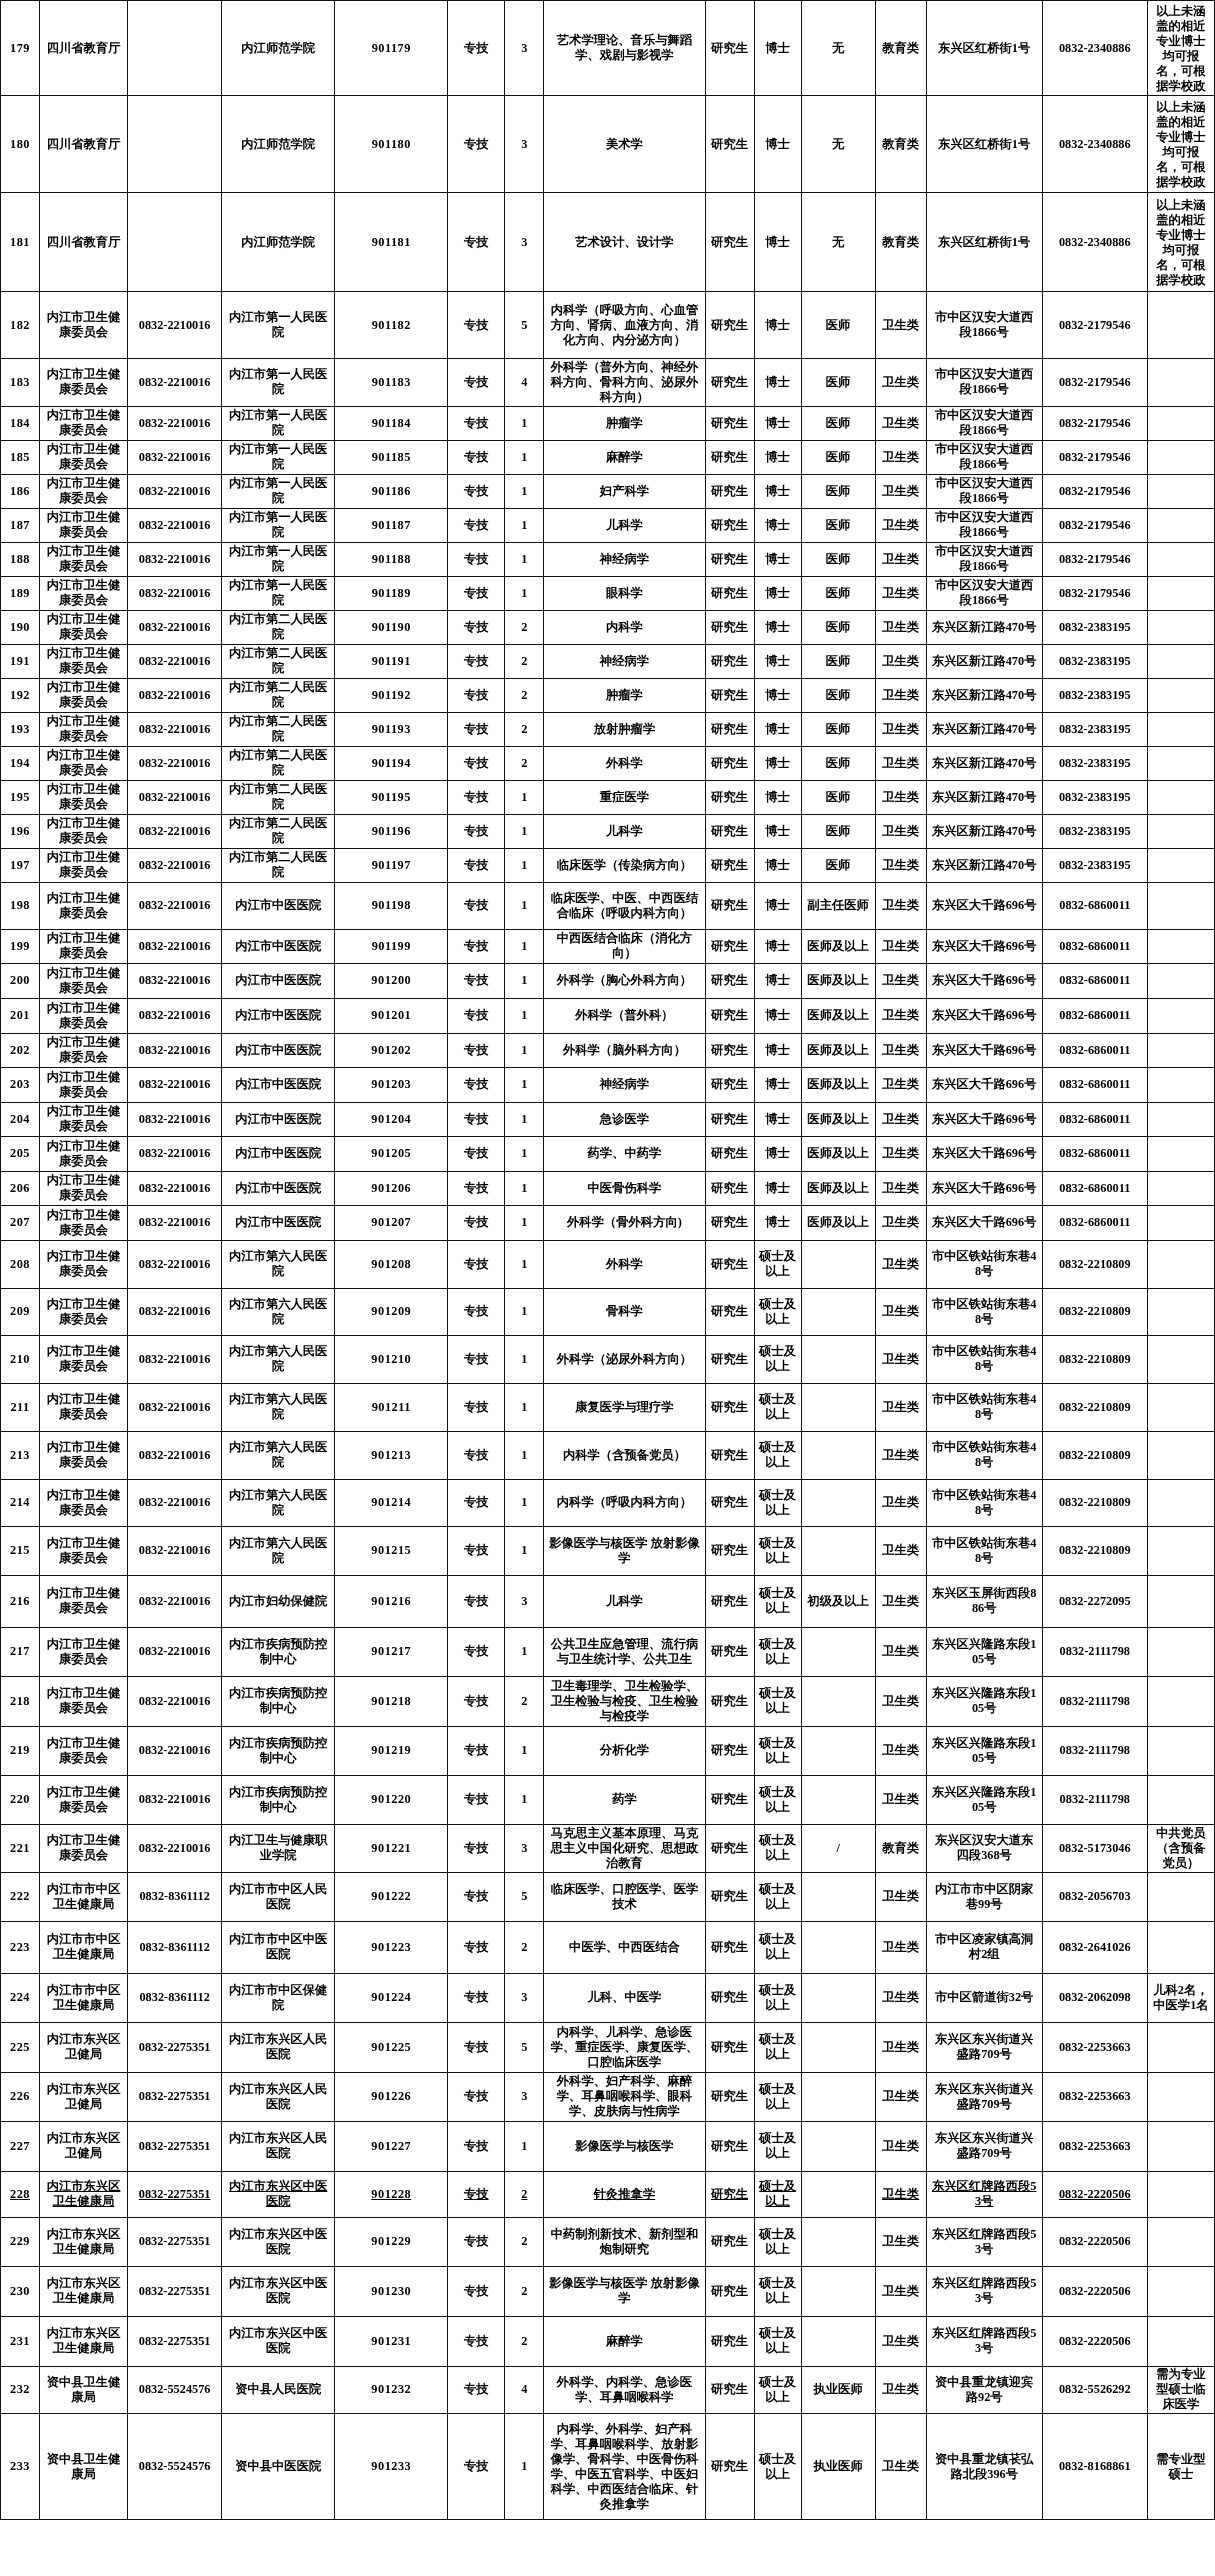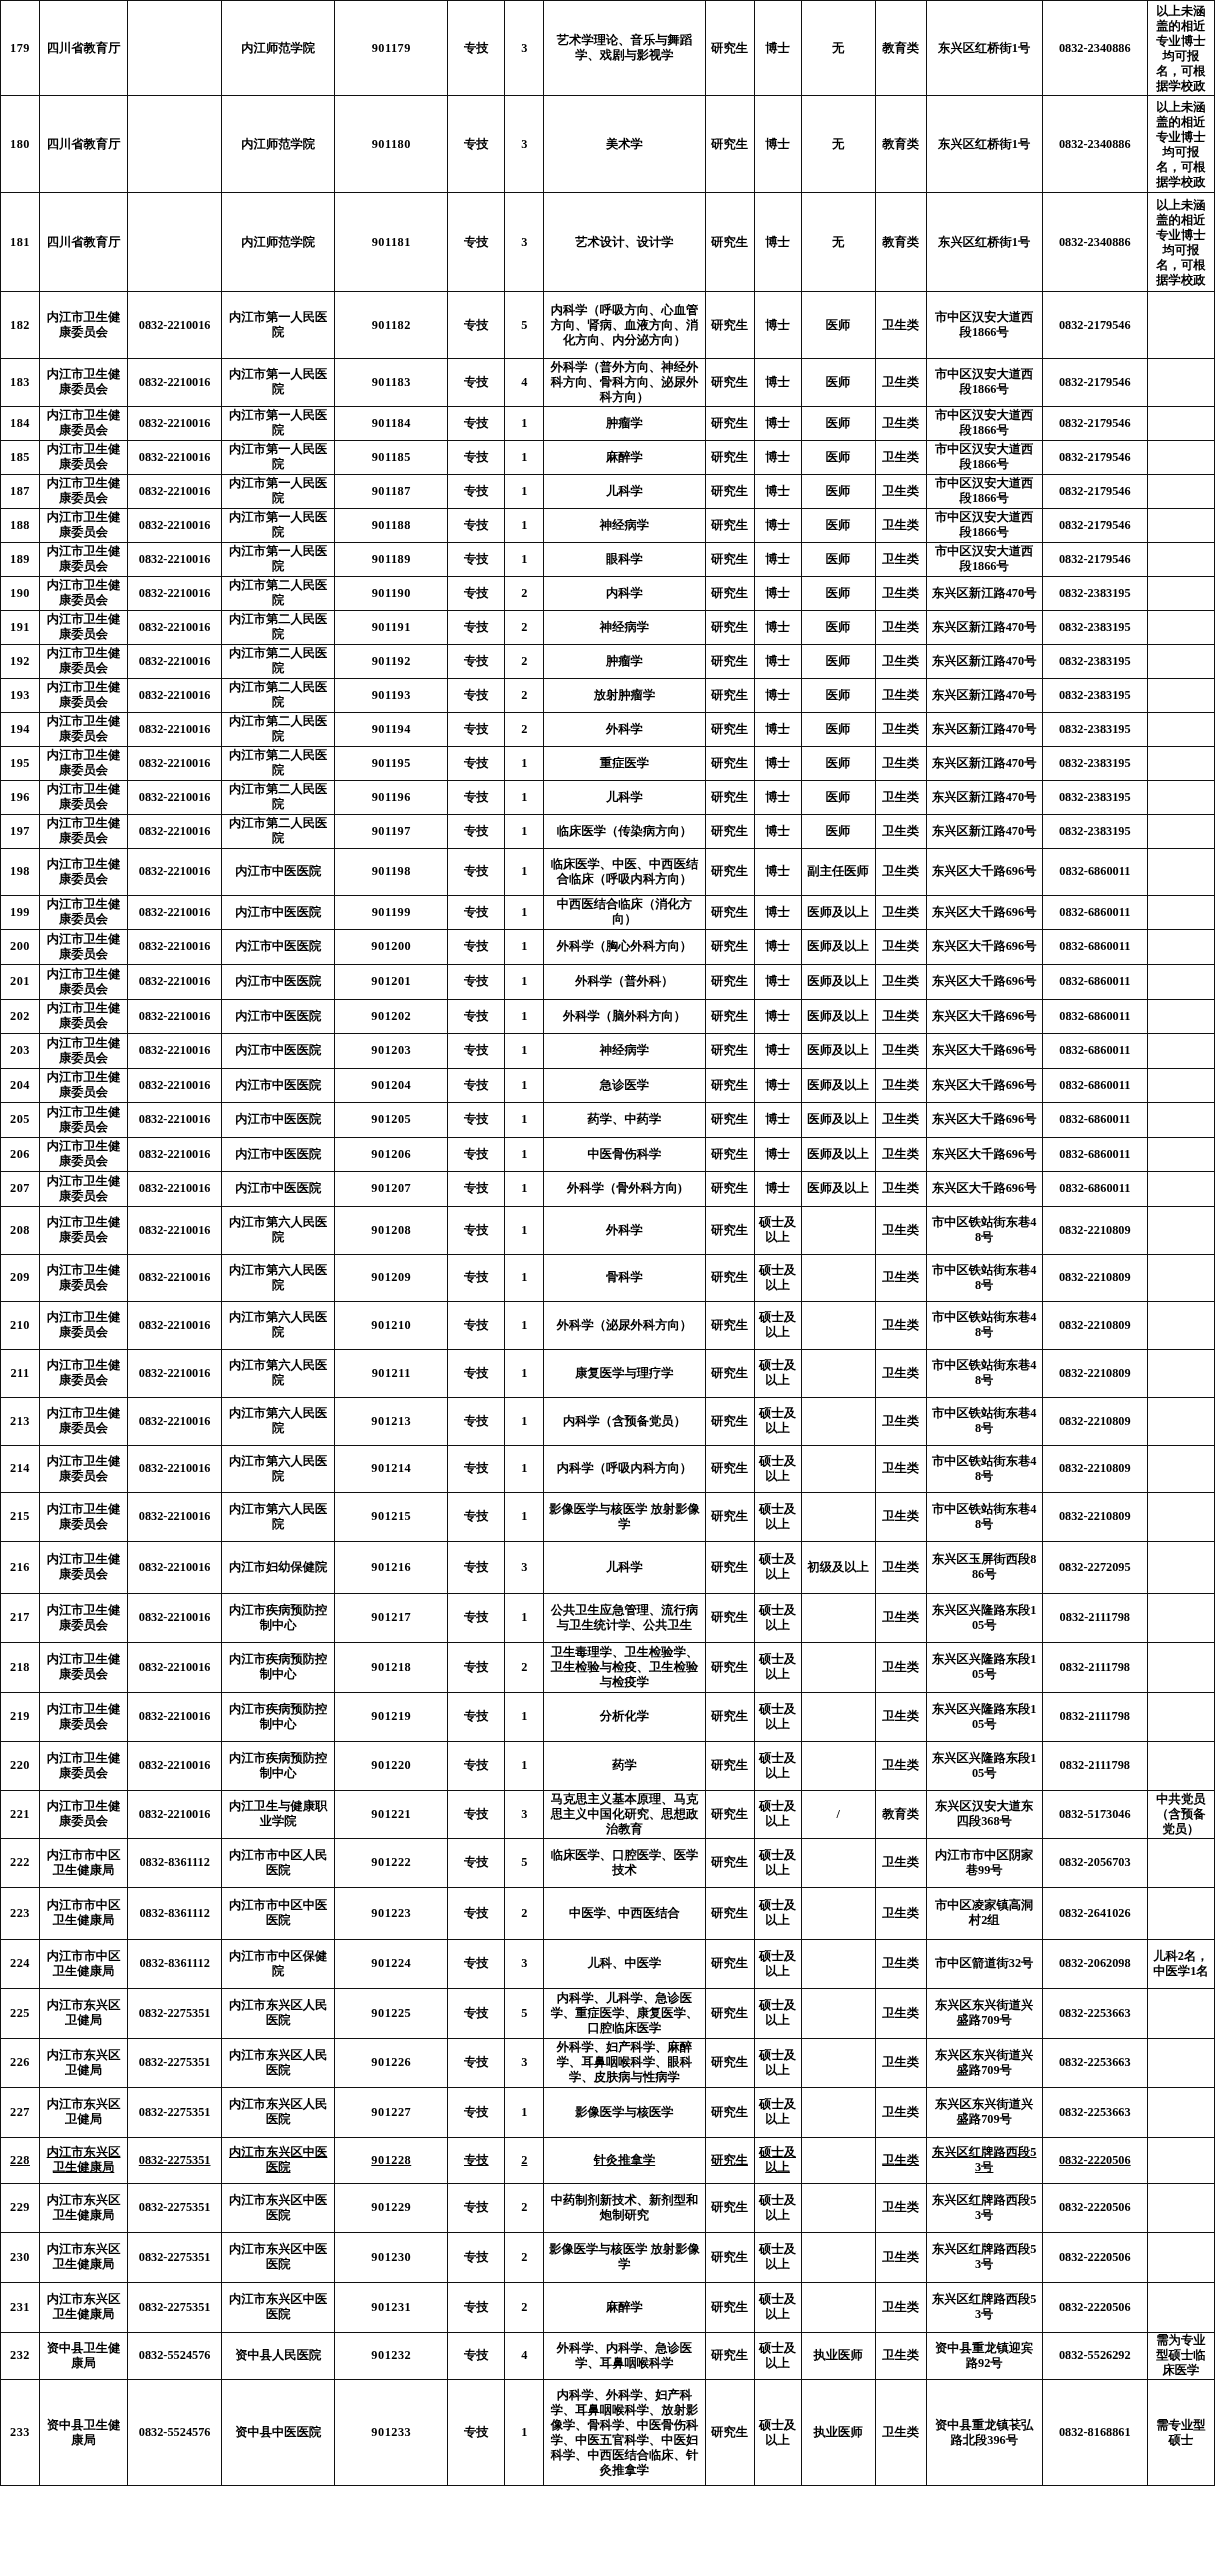--- a/index.html
+++ b/index.html
@@ -173,20 +173,37 @@
           <td class="c7">麻醉学</td>
           <td class="c8">研究生</td>
           <td class="c9">博士</td>
           <td class="c10">医师</td>
           <td class="c11">卫生类</td>
           <td class="c12">市中区汉安大道西段1866号</td>
           <td class="c13">0832-2179546</td>
           <td class="c14"></td>
         </tr>
         <tr style="height: 34px;">
+          <td class="c0">186</td>
+          <td class="c1">内江市卫生健康委员会</td>
+          <td class="c2">0832-2210016</td>
+          <td class="c3">内江市第一人民医院</td>
+          <td class="c4">901186</td>
+          <td class="c5">专技</td>
+          <td class="c6">1</td>
+          <td class="c7">妇产科学</td>
+          <td class="c8">研究生</td>
+          <td class="c9">博士</td>
+          <td class="c10">医师</td>
+          <td class="c11">卫生类</td>
+          <td class="c12">市中区汉安大道西段1866号</td>
+          <td class="c13">0832-2179546</td>
+          <td class="c14"></td>
+        </tr>
+        <tr style="height: 34px;">
           <td class="c0">187</td>
           <td class="c1">内江市卫生健康委员会</td>
           <td class="c2">0832-2210016</td>
           <td class="c3">内江市第一人民医院</td>
           <td class="c4">901187</td>
           <td class="c5">专技</td>
           <td class="c6">1</td>
           <td class="c7">儿科学</td>
           <td class="c8">研究生</td>
           <td class="c9">博士</td>

